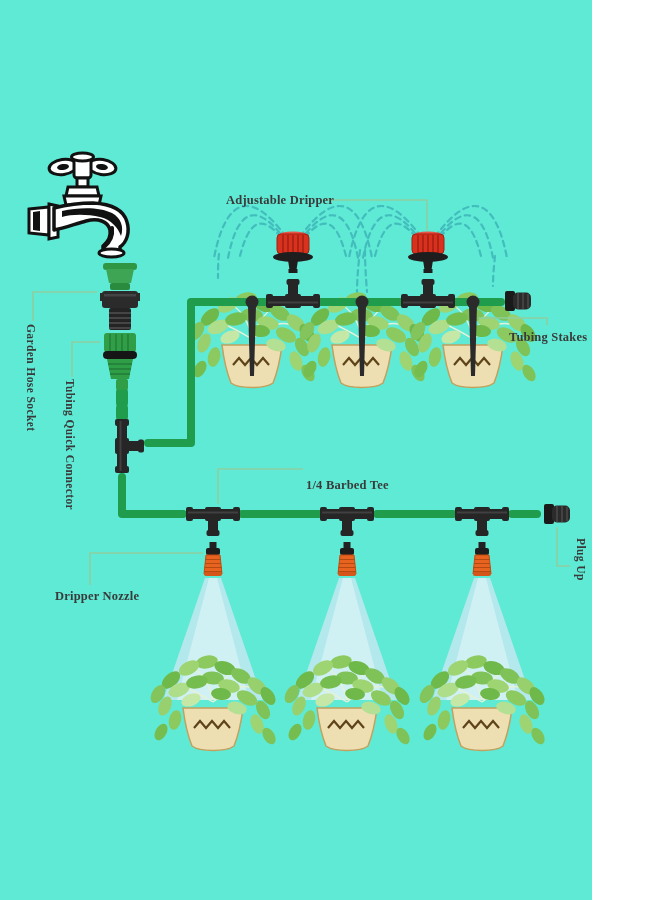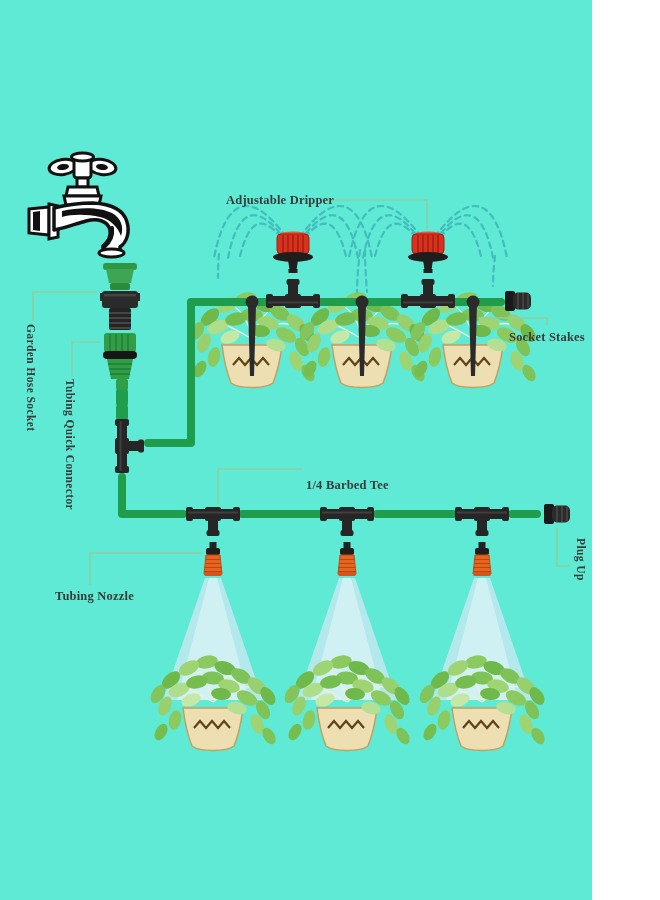--- a/index.html
+++ b/index.html
@@ -211,25 +211,25 @@
     <path d="M 64 196 L 101 196 L 99 205 L 66 205 Z" fill="#fff" stroke="#111" stroke-width="3"></path>
     <path d="M 54 208 C 66 205 82 203 93 203 C 113 204 124 211 127 222 C 130 232 127 242 120 247 L 120 252 C 120 255 103 255 103 252 L 103 246 C 108 242 111 236 110 230 C 108 221 98 218 86 221 C 75 224 64 228 54 230 Z" fill="#fff" stroke="#111" stroke-width="3.5" stroke-linejoin="round"></path>
     <path d="M 62 211 C 80 207 100 207 112 213 C 121 218 124 227 121 236 C 118 228 112 220 100 217 C 88 214 71 214 62 217 Z" fill="#111"></path>
     <path d="M 104 247 C 110 242 113 236 112 228" fill="none" stroke="#111" stroke-width="4" stroke-linecap="round"></path>
     <ellipse cx="111.5" cy="253" rx="12.5" ry="4" fill="#fff" stroke="#111" stroke-width="3"></ellipse>
   </g>
 </svg>
 
 <div class="lbl" style="left:226px;top:193px">Adjustable Dripper</div>
 
-<div class="lbl" style="left:509px;top:330px">Socket Stakes</div>
+<div class="lbl" style="left:509px;top:330px">Tubing Stakes</div>
 
 <div class="lbl" style="left:306px;top:478px">1/4 Barbed Tee</div>
 
-<div class="lbl" style="left:55px;top:589px">Tubing Nozzle</div>
+<div class="lbl" style="left:55px;top:589px">Dripper Nozzle</div>
 
 <div class="vlbl" style="left:25px;top:324px">Garden Hose Socket</div>
 
 <div class="vlbl" style="left:64px;top:379px">Tubing Quick Connector</div>
 
 <div class="vlbl" style="left:575px;top:538px">Plug Up</div>
 
 </div>
 
 </body></html>

